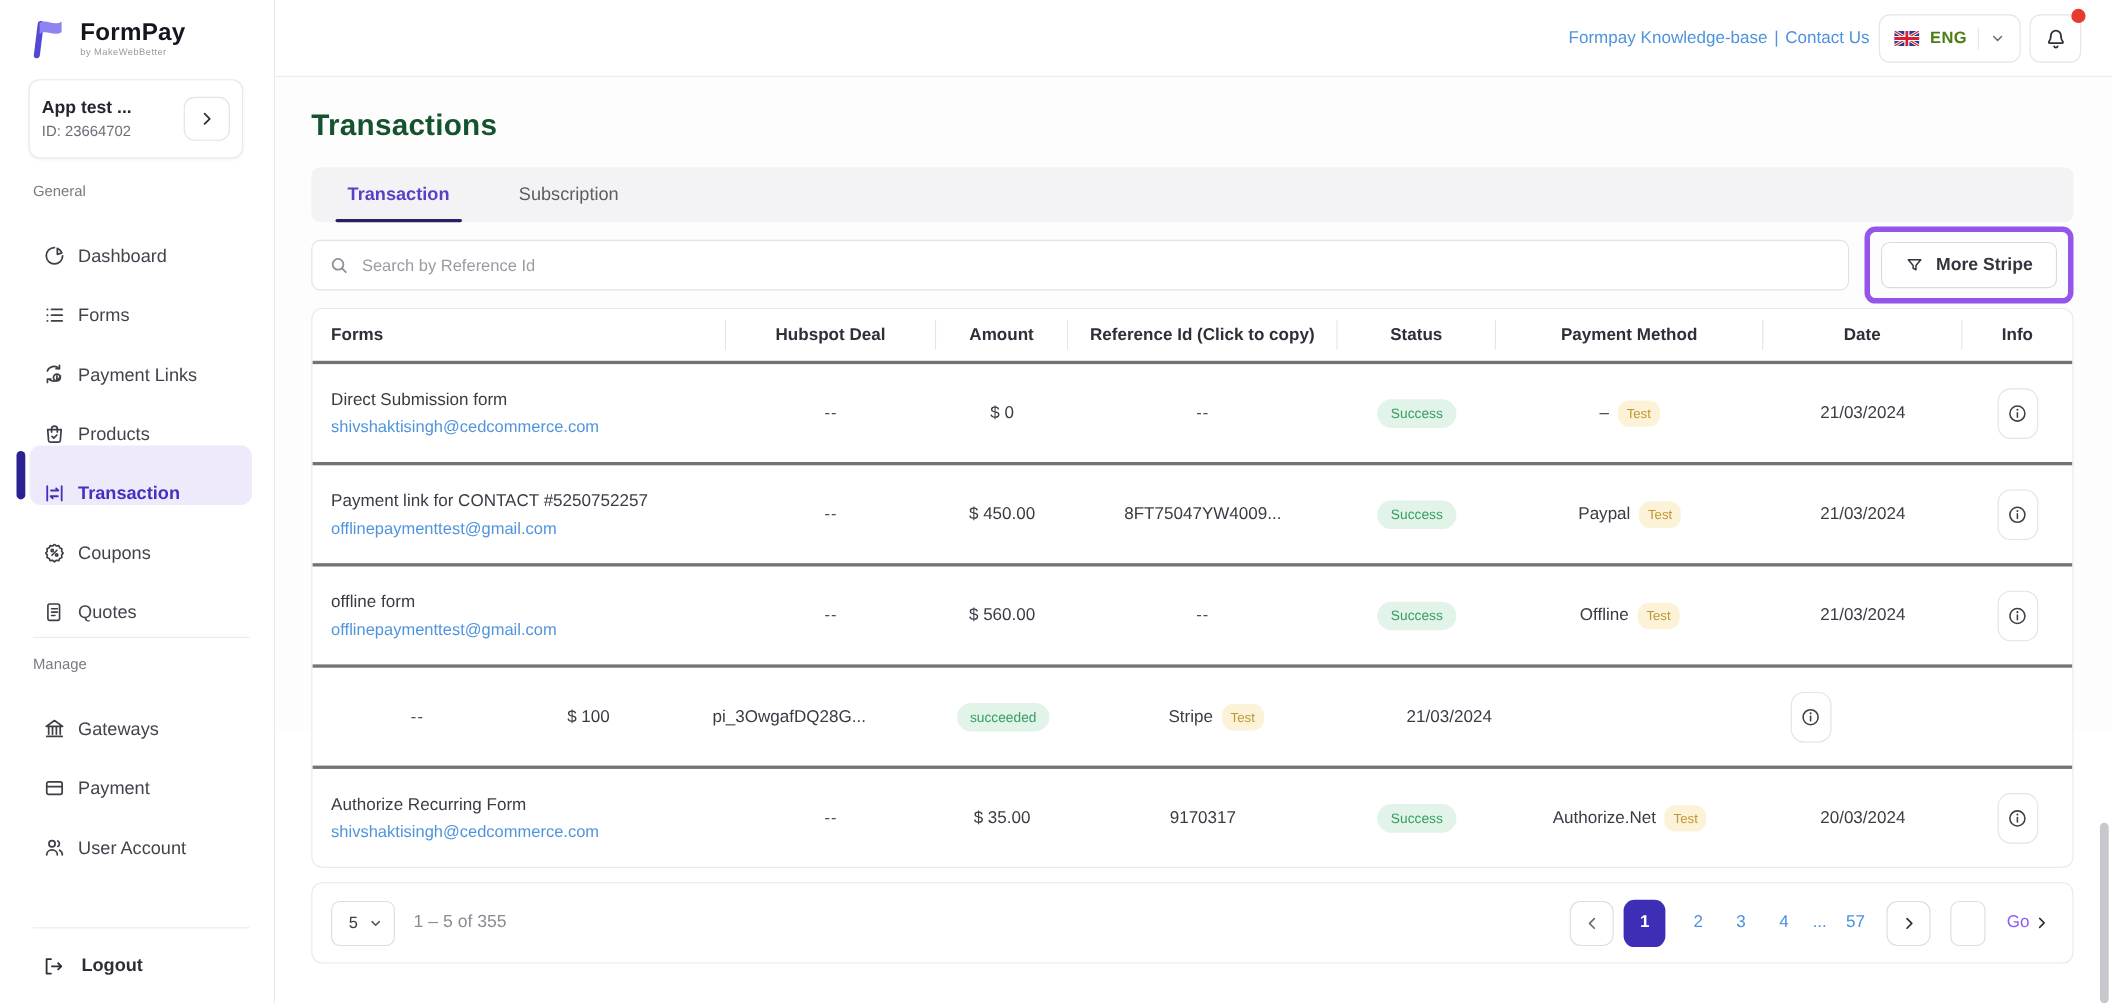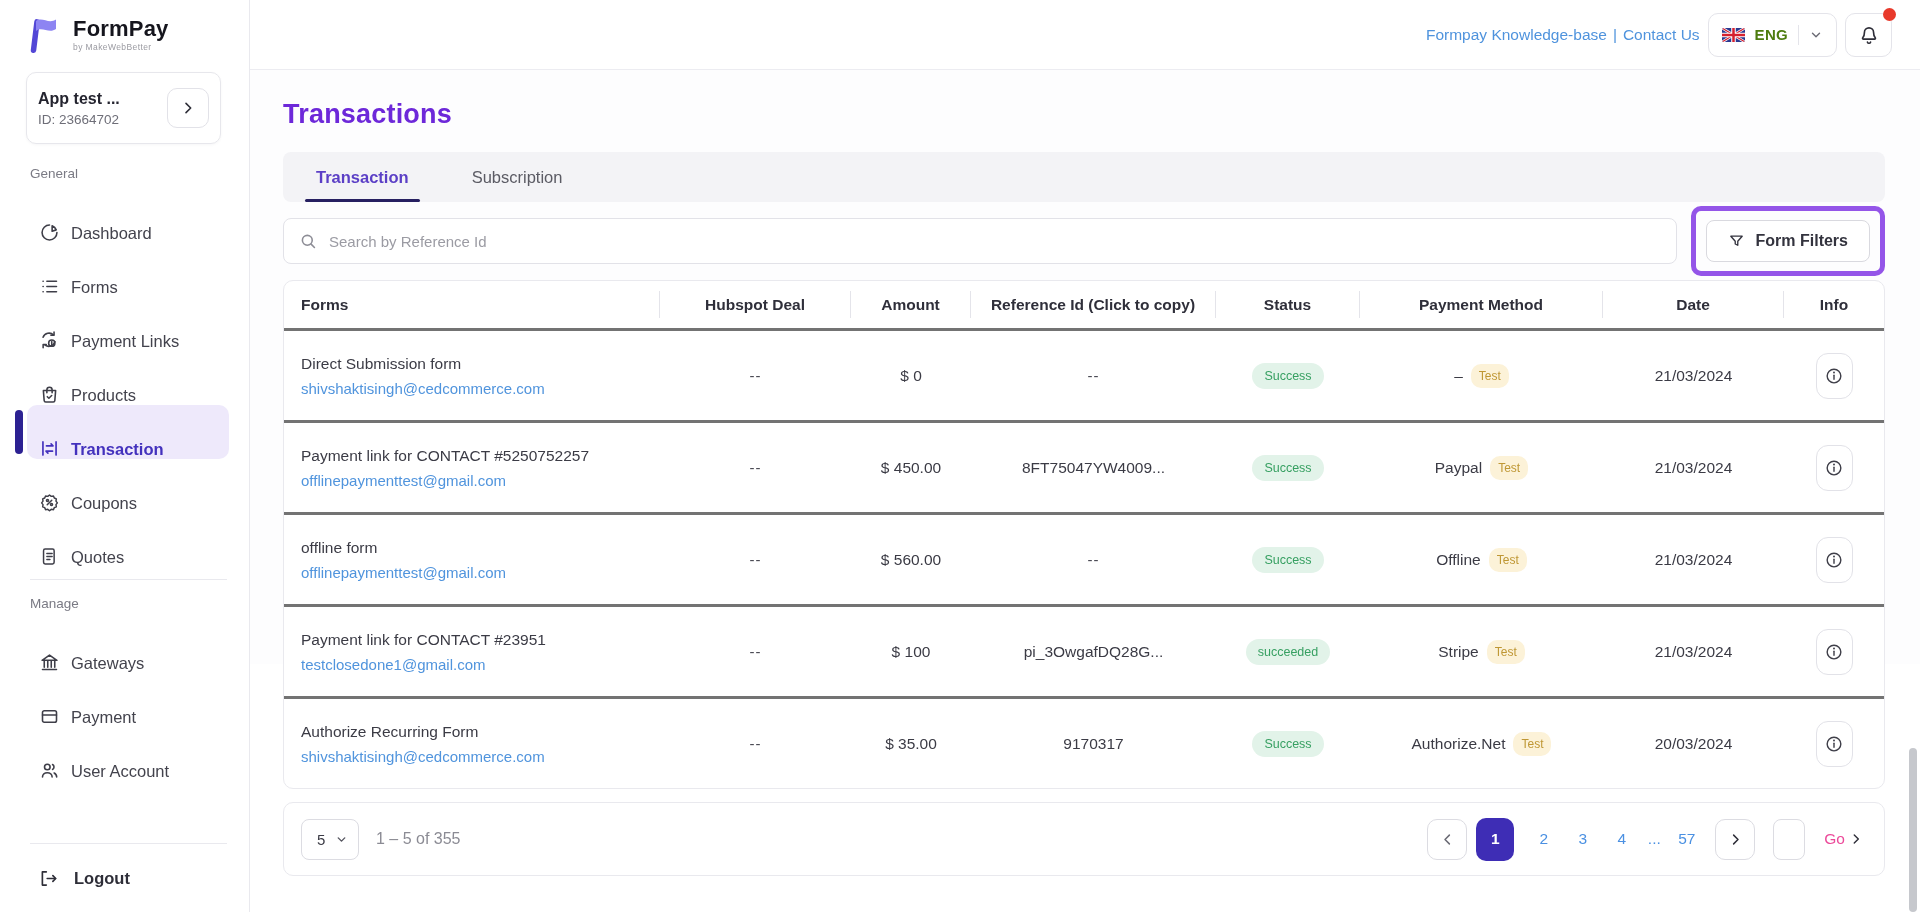--- a/index.html
+++ b/index.html
@@ -35,21 +35,21 @@
   .kb-links{font-size:15.5px;color:#4f93dd;cursor:pointer}
   .kb-links .sep{color:#4f93dd;margin:0 6px}
   .lang-box{height:44px;border:1px solid #e4e4ea;border-radius:10px;background:#fff;display:flex;align-items:center;gap:10px;padding:0 13px;cursor:pointer}
   .flag{width:23px;height:14px;border-radius:2px;overflow:hidden;flex:none;display:flex}
   .lang-label{font-size:15px;font-weight:700;color:#4d7c0f;letter-spacing:.3px}
   .lang-vr{width:1px;height:20px;background:#e4e4ea}
   .bell-box{position:relative;width:47px;height:44px;border:1px solid #e4e4ea;border-radius:10px;background:#fff;display:flex;align-items:center;justify-content:center;cursor:pointer}
   .bell-dot{position:absolute;top:-6px;right:-5px;width:13px;height:13px;border-radius:50%;background:#e8392b}
 
   .content{padding:0 35px 0 33px;flex:1}
-  .page-title{margin-top:28px;font-size:27px;font-weight:700;color:#6d28d9;letter-spacing:.2px;line-height:32px}
+  .page-title{margin-top:28px;font-size:27px;font-weight:700;color:#14532d;letter-spacing:.2px;line-height:32px}
   .tabsbar{margin-top:22px;height:50px;background:#f3f3f6;border-radius:8px;display:flex;align-items:stretch;padding-left:33px}
   .tab{display:flex;align-items:center;font-size:16.5px;color:#5b5b64;position:relative;margin-right:63px;cursor:pointer}
   .tab.active{color:#5b3fc6;font-weight:700}
   .tab.active::after{content:"";position:absolute;left:-11px;right:-11px;bottom:0;height:3.5px;border-radius:2px;background:#272061}
 
   .toolbar{margin-top:16px;display:flex;align-items:center}
   .search-box{flex:1;height:46px;border:1px solid #e2e2e8;border-radius:8px;background:#fff;display:flex;align-items:center;gap:11px;padding:0 15px}
   .search-box input{border:none;outline:none;flex:1;font-size:15px;color:#3c3c46;font-family:"Liberation Sans",sans-serif;background:transparent}
   .search-box input::placeholder{color:#9b9ba3}
   .search-ic{color:#8d8d96;display:flex}
@@ -89,21 +89,21 @@
   .pp-select{width:58px;height:41px;border:1px solid #dcdce2;border-radius:8px;background:#fff;display:flex;align-items:center;justify-content:space-between;padding:0 10px 0 15px;font-size:15px;color:#3b3b45;cursor:pointer}
   .range-text{font-size:16px;color:#8b8b94}
   .foot-right{display:flex;align-items:center}
   .pg-btn{width:40px;height:41px;border:1px solid #dcdce2;border-radius:10px;background:#fff;display:flex;align-items:center;justify-content:center;color:#3a3a44;cursor:pointer}
   .pg-active{width:38px;height:43px;margin-left:9px;border-radius:10px;background:#3e2db5;color:#fff;display:flex;align-items:center;justify-content:center;font-size:15.5px;font-weight:700;cursor:pointer}
   .pg-num{width:39px;text-align:center;font-size:15.5px;color:#4a90e2;cursor:pointer}
   .pg-num.first{margin-left:10px}
   .pg-ellipsis{width:26px;text-align:center;font-size:15.5px;color:#4a90e2}
   .pg-next{margin-left:9px}
   .go-input{width:32px;height:41px;margin-left:18px;border:1px solid #dcdce2;border-radius:8px;background:#fff;outline:none;font-size:15px;text-align:center;font-family:"Liberation Sans",sans-serif}
-  .go-label{display:flex;align-items:center;gap:4px;margin-left:19px;font-size:15.5px;color:#ec4899;cursor:pointer}
+  .go-label{display:flex;align-items:center;gap:4px;margin-left:19px;font-size:15.5px;color:#8b5cf6;cursor:pointer}
 
   
   .scrollbar-track{position:absolute;right:0;top:0;width:13px;height:912px}
   .scrollbar-thumb{position:absolute;right:3px;top:748px;width:8px;height:164px;border-radius:4px;background:#c6c8cd}
 
   svg{display:block}
 </style>
 </head>
 <body>
 
@@ -321,21 +321,21 @@
           </span>
           <input type="text" placeholder="Search by Reference Id" style="">
         </div>
         <div class="filter-wrap">
           <button class="more-filters-btn">
             <span class="funnel-ic">
               <svg width="17" height="17" viewBox="0 0 24 24" fill="none" stroke="currentColor" stroke-width="1.9" stroke-linejoin="round">
                   <path d="M4 4.5h16l-6.2 7.2v5.6l-3.6-1.8v-3.8z"></path>
                 </svg>
             </span>
-            <span>Form Filters</span>
+            <span>More Stripe</span>
           </button>
         </div>
       </div>
 
       <div class="table-card">
         <div class="thead">
           <div class="th col-forms">Forms</div>
           <div class="th col-hubspot">Hubspot Deal</div>
           <div class="th col-amount">Amount</div>
           <div class="th col-ref">Reference Id (Click to copy)</div>
@@ -450,24 +450,20 @@
                     <circle cx="12" cy="12" r="8.2"></circle>
                     <path d="M12 11v5"></path>
                     <path d="M12 7.8h.01" stroke-width="2.3"></path>
                   </svg>
                 </span>
             </button>
           </div>
         </div>
 
         <div class="tr">
-          <div class="td col-forms">
-            <span class="form-name">Payment link for CONTACT #23951</span>
-            <span class="email-link">testclosedone1@gmail.com</span>
-          </div>
           <div class="td col-hubspot">
               <span class="dash-val">--</span>
             </div>
           <div class="td col-amount">
               <span class="cell-text">$ 100</span>
             </div>
           <div class="td col-ref">
               <span class="cell-text">pi_3OwgafDQ28G...</span>
             </div>
           <div class="td col-status">

